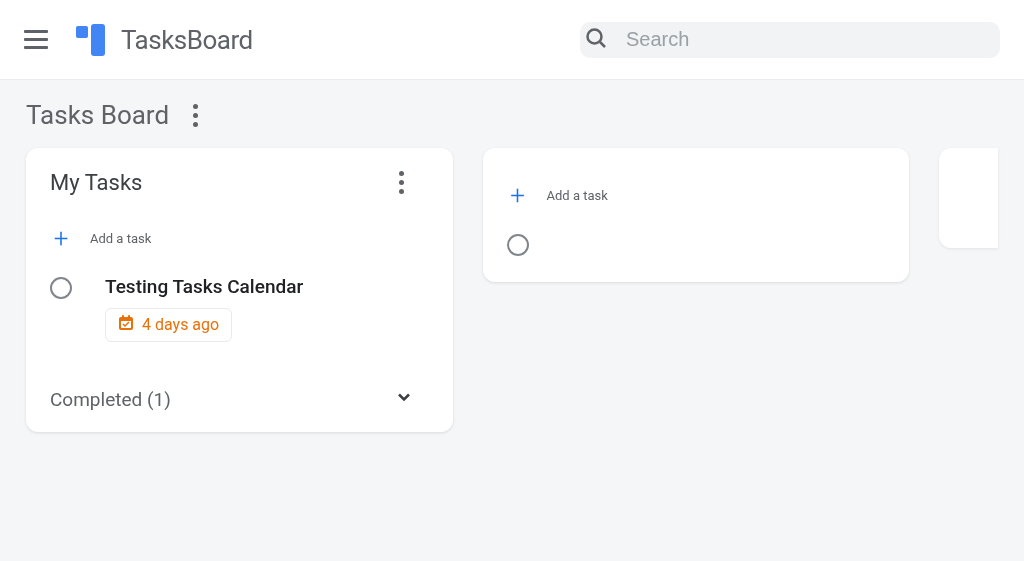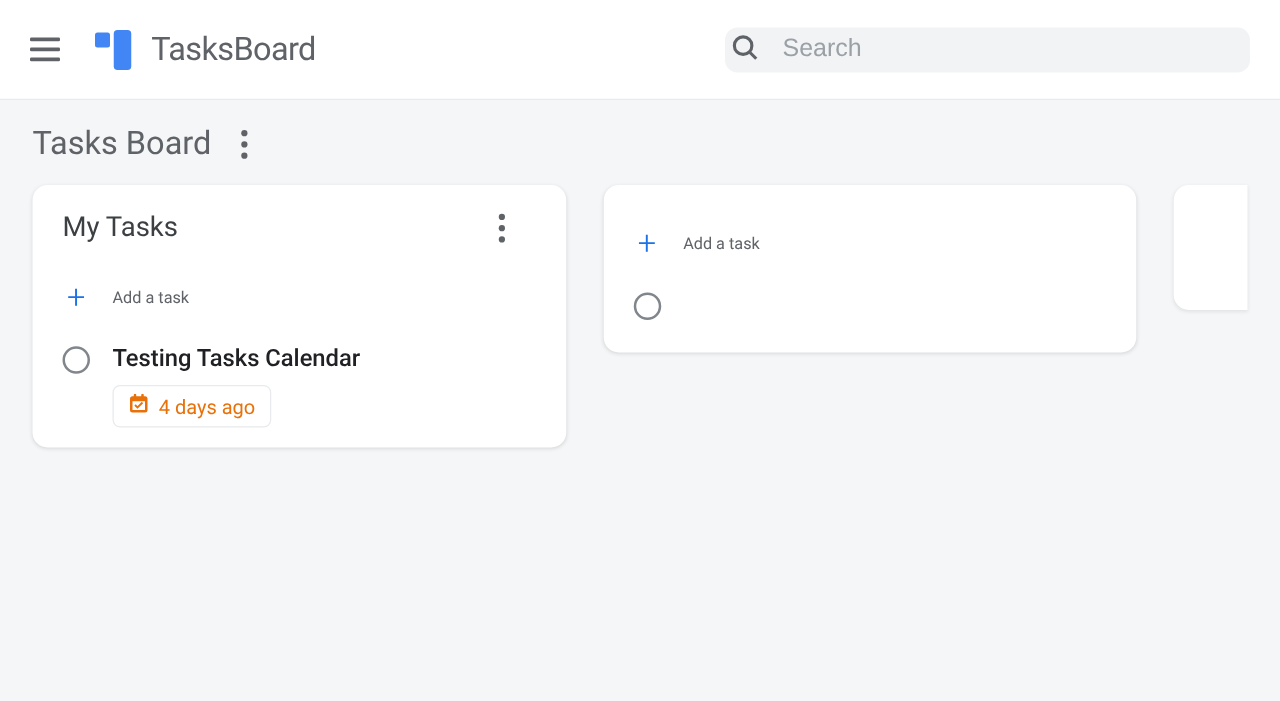--- a/index.html
+++ b/index.html
@@ -161,21 +161,21 @@
     .add-task-label {
       font-size: 13px;
       color: #5f6368;
     }
     .task-row {
       padding: 8px 24px 16px 24px;
     }
     .task-main {
       display: flex;
       align-items: flex-start;
-      gap: 18px;
+      gap: 33px;
     }
     .radio-empty {
       width: 22px;
       height: 22px;
       border: 2px solid #80868b;
       border-radius: 50%;
       flex-shrink: 0;
       margin-top: 2px;
       cursor: pointer;
     }
@@ -183,21 +183,20 @@
       flex: 1;
     }
     .task-title {
       font-size: 19px;
       color: #202124;
       font-weight: 500;
       margin-bottom: 10px;
     }
     .date-chip {
       display: inline-flex;
-      align-items: center;
       gap: 8px;
       border: 1px solid #e8eaed;
       border-radius: 6px;
       padding: 6px 12px;
     }
     .date-chip svg {
       width: 16px;
       height: 16px;
     }
     .date-text {
@@ -294,20 +293,28 @@
                   <path d="M5 9 L7 11 L11 7" stroke="#e8710a" stroke-width="1.5" fill="none"></path>
                   <rect x="4" y="0" width="2" height="4" rx="1" fill="#e8710a"></rect>
                   <rect x="10" y="0" width="2" height="4" rx="1" fill="#e8710a"></rect>
                 </svg>
               </span>
               <span class="date-text">4 days ago</span>
             </div>
           </div>
         </div>
       </div>
+      <div class="completed-row">
+        <div class="completed-label">Completed (1)</div>
+        <div class="chevron">
+          <svg width="20" height="20" viewBox="0 0 24 24" fill="none" stroke="#3c4043" stroke-width="3">
+            <polyline points="6 9 12 15 18 9"></polyline>
+          </svg>
+        </div>
+      </div>
     </div>
 
     <div class="list-card">
       <div class="add-task-row">
         <div class="plus-icon">+</div>
         <div class="add-task-label">Add a task</div>
       </div>
       <div class="task-row" style="padding-bottom:26px;">
         <div class="task-main">
           <div class="radio-empty"></div>

